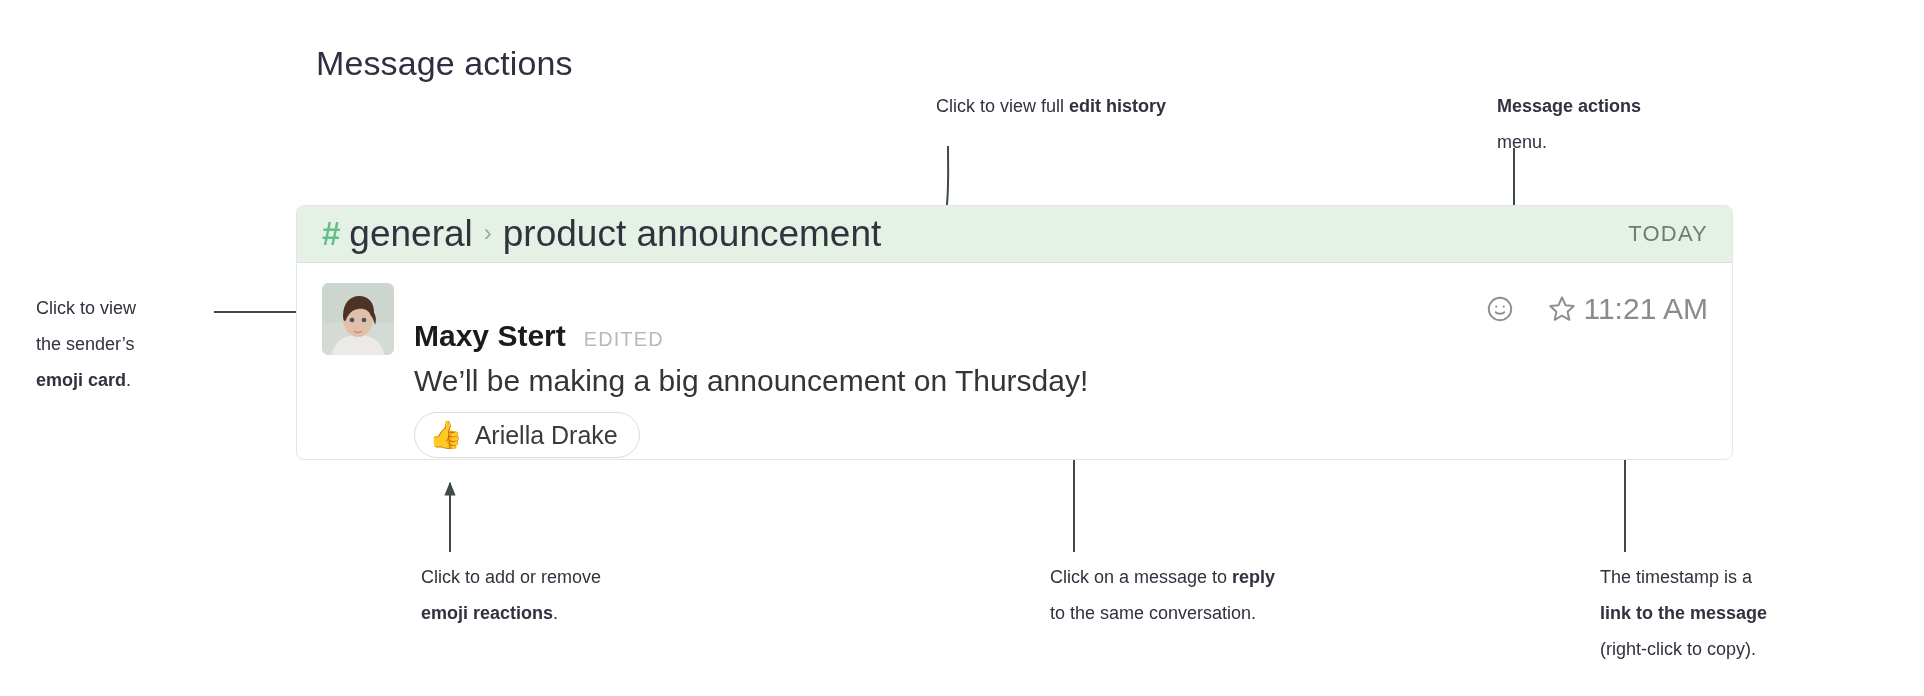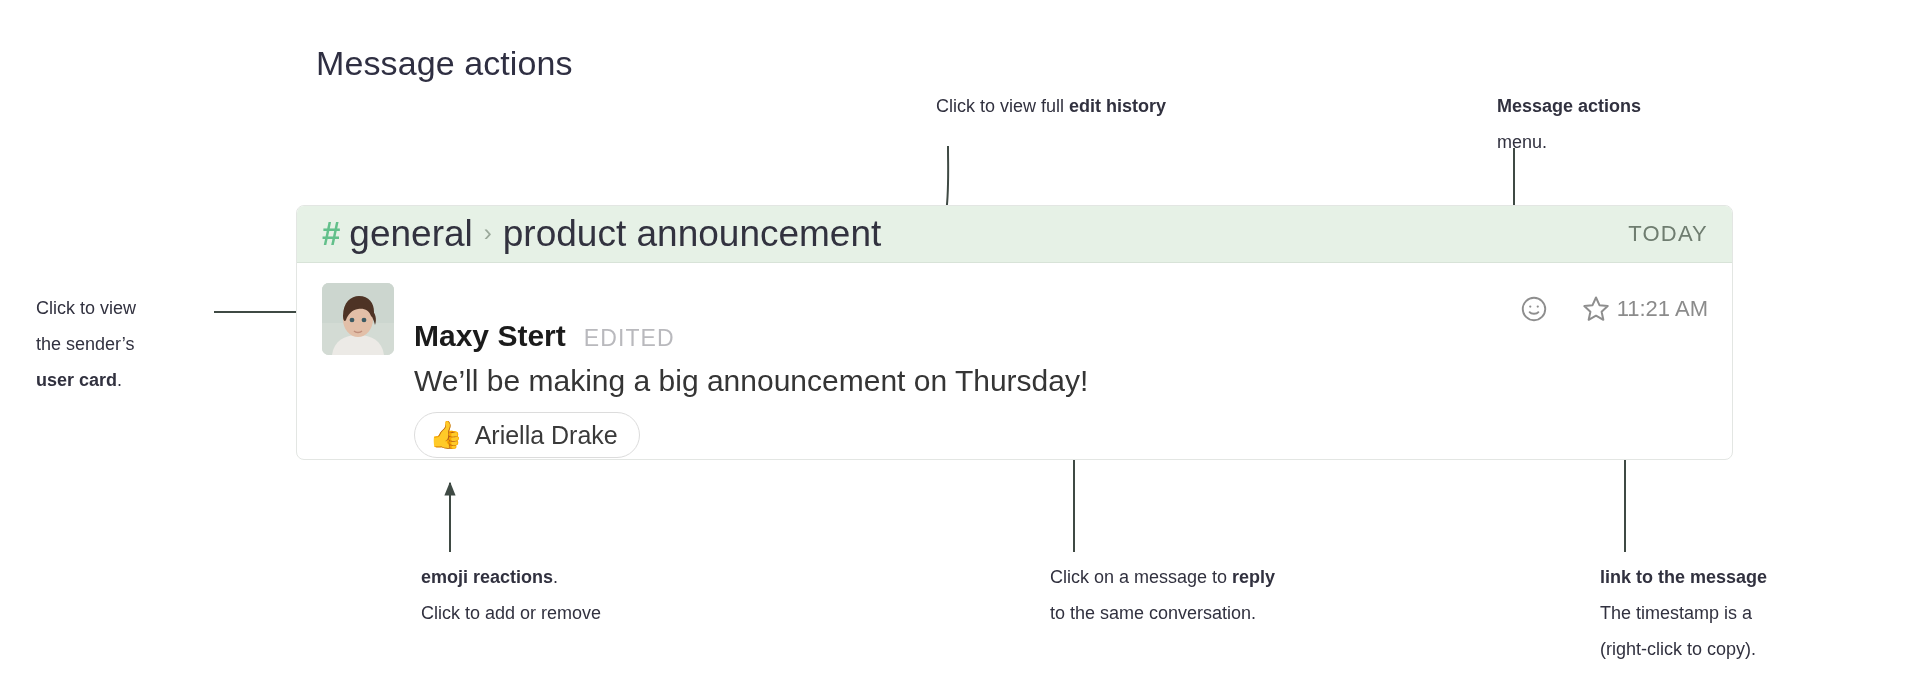--- a/index.html
+++ b/index.html
@@ -125,21 +125,21 @@
     height: 36px;
   }
   #sender-name {
     font-size: 30px;
     font-weight: 700;
     color: #1b1b1b;
     white-space: nowrap;
   }
   #edited-badge {
     margin-left: 18px;
-    font-size: 23px;
+    font-size: 20px;
     letter-spacing: 1.1px;
     color: #b9b9bd;
     white-space: nowrap;
   }
   #message-text {
     margin-top: 9px;
     font-size: 30px;
     color: #353535;
     font-weight: 400;
     white-space: nowrap;
@@ -183,21 +183,21 @@
   }
   #kebab-icon { width: 26px; }
   .kebab-dot {
     width: 5px; height: 5px;
     border-radius: 50%;
     background: #8e8e8e;
     margin: 2.5px auto;
   }
   #timestamp-link {
     margin-left: 3px;
-    font-size: 22px;
+    font-size: 30px;
     color: #8b8b8b;
     white-space: nowrap;
   }
 </style>
 </head>
 <body>
 
 <div id="page-title">Message actions</div>
 
 <svg id="connectors" viewBox="0 0 1924 696" xmlns="http://www.w3.org/2000/svg">
@@ -225,36 +225,36 @@
 </div>
 
 <div class="annot" id="annot-actions-menu">
   <div><b>Message actions</b></div>
   <div>menu.</div>
 </div>
 
 <div class="annot" id="annot-user-card">
   <div>Click to view</div>
   <div>the sender’s</div>
-  <div><b>user card</b><span>.</span></div>
+  <div><b>emoji card</b><span>.</span></div>
 </div>
 
 <div class="annot" id="annot-reactions">
+  <div>Click to add or remove</div>
   <div><b>emoji reactions</b><span>.</span></div>
-  <div>Click to add or remove</div>
 </div>
 
 <div class="annot" id="annot-reply">
   <div><span>Click on a message to </span><b>reply</b></div>
   <div>to the same conversation.</div>
 </div>
 
 <div class="annot" id="annot-timestamp">
+  <div>The timestamp is a</div>
   <div><b>link to the message</b></div>
-  <div>The timestamp is a</div>
   <div>(right-click to copy).</div>
 </div>
 
 <div id="message-card">
 
   <div id="card-header">
     <span id="hash-icon">#</span>
     <span class="header-crumb">general</span>
     <span id="crumb-sep">›</span>
     <span class="header-crumb">product announcement</span>

